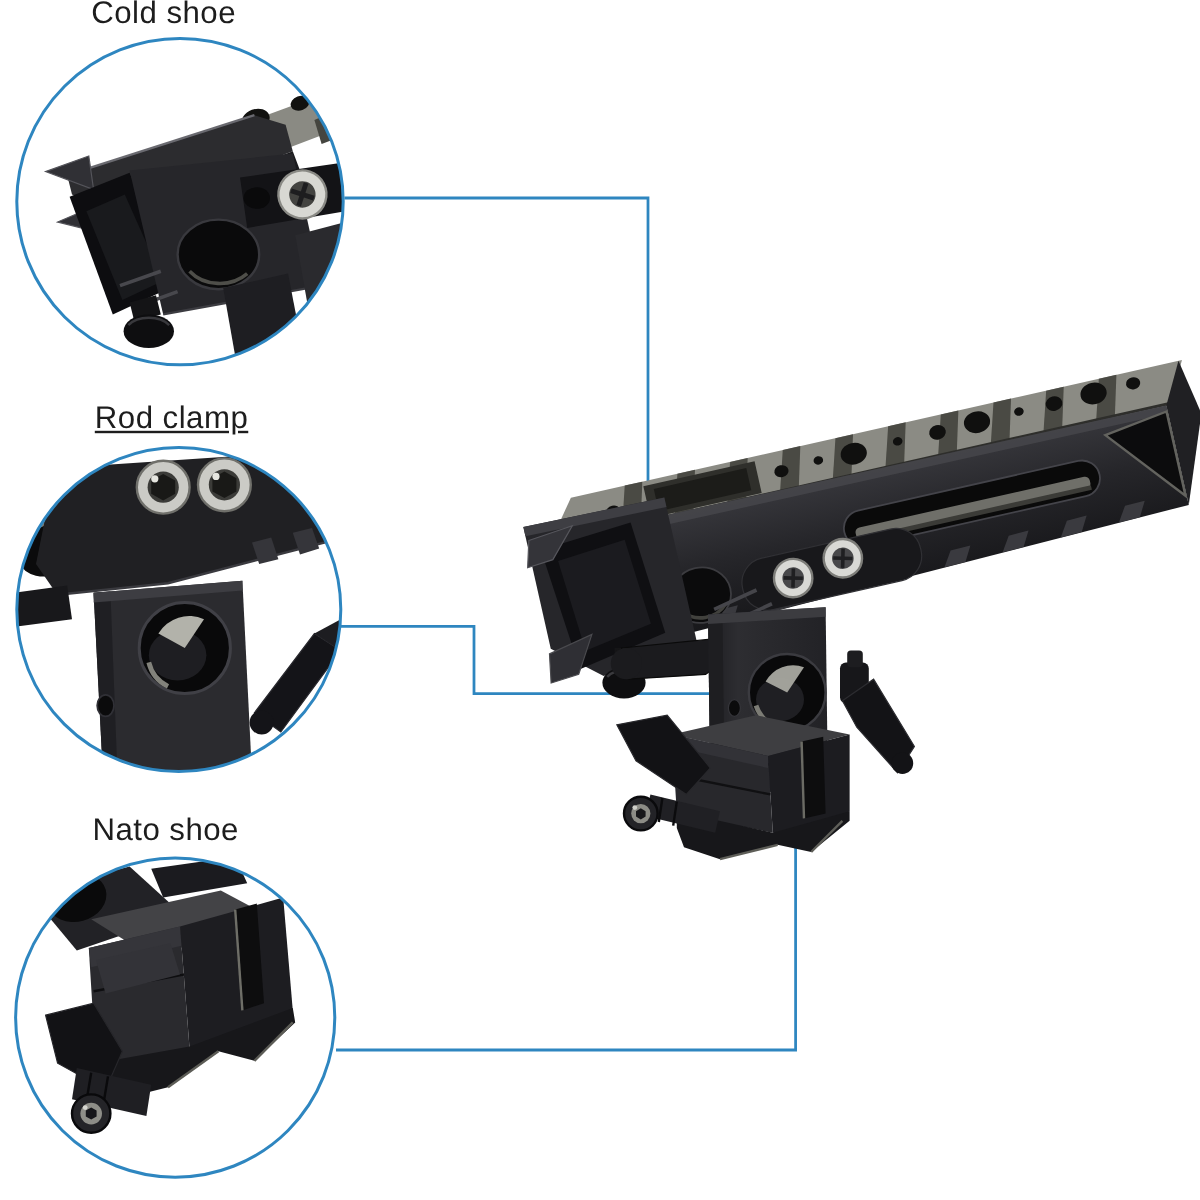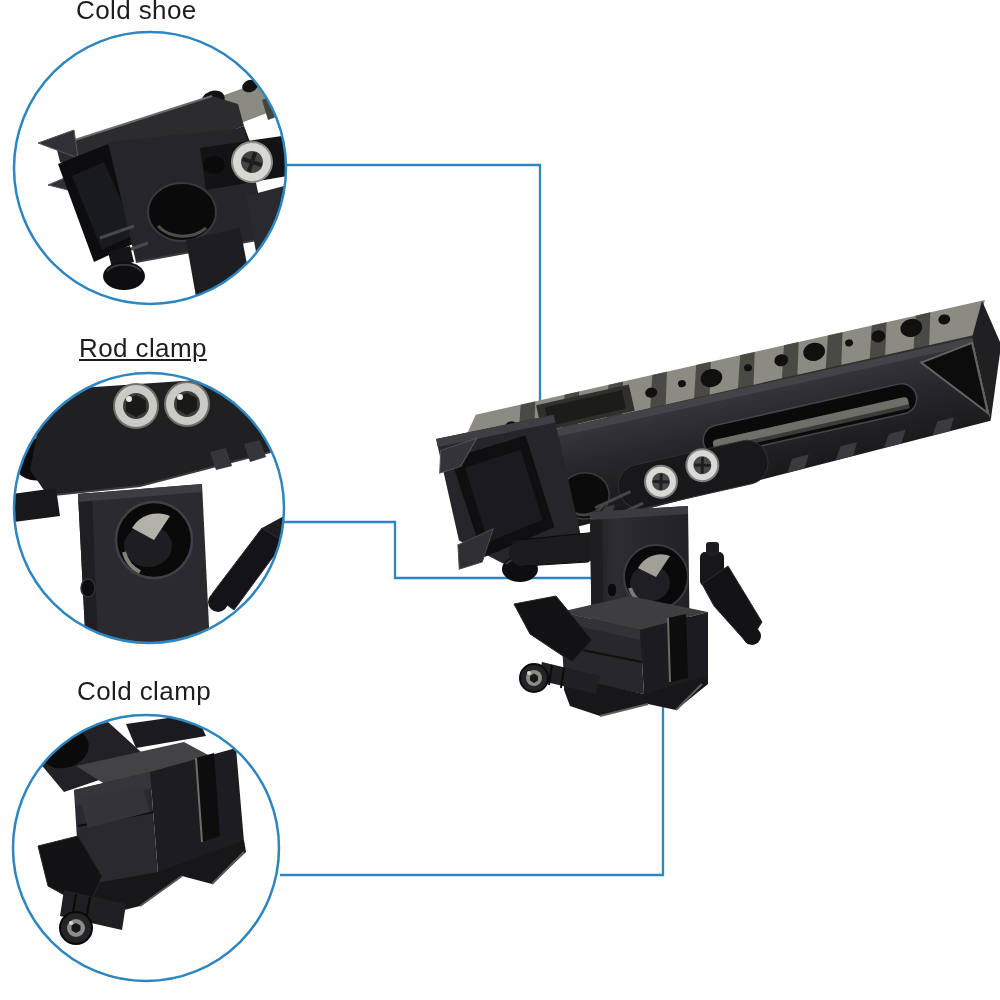--- a/index.html
+++ b/index.html
@@ -15,21 +15,21 @@
   .conn{fill:none;stroke:#2e86c0;stroke-width:2.3px;}
   .ring{fill:none;stroke:#2e86c0;stroke-width:2.5px;}
 </style>
 </head>
 <body>
 
 <div class="stage">
 
   <div class="callout-label" id="label-cold-shoe">Cold shoe</div>
   <div class="callout-label" id="label-rod-clamp">Rod clamp</div>
-  <div class="callout-label" id="label-nato-clamp">Cold clamp</div>
+  <div class="callout-label" id="label-nato-clamp">Nato shoe</div>
 
   <svg width="1000" height="1000" viewBox="0 0 1000 1000">
     <defs>
       <linearGradient id="gFace" x1="0" y1="0" x2="0" y2="1">
         <stop offset="0" stop-color="#37373c"></stop>
           <stop offset="0.45" stop-color="#26262a"></stop>
           <stop offset="1" stop-color="#17171a"></stop>
       </linearGradient>
       <linearGradient id="gCol" x1="0" y1="0" x2="1" y2="0">
         <stop offset="0" stop-color="#1e1e22"></stop>

